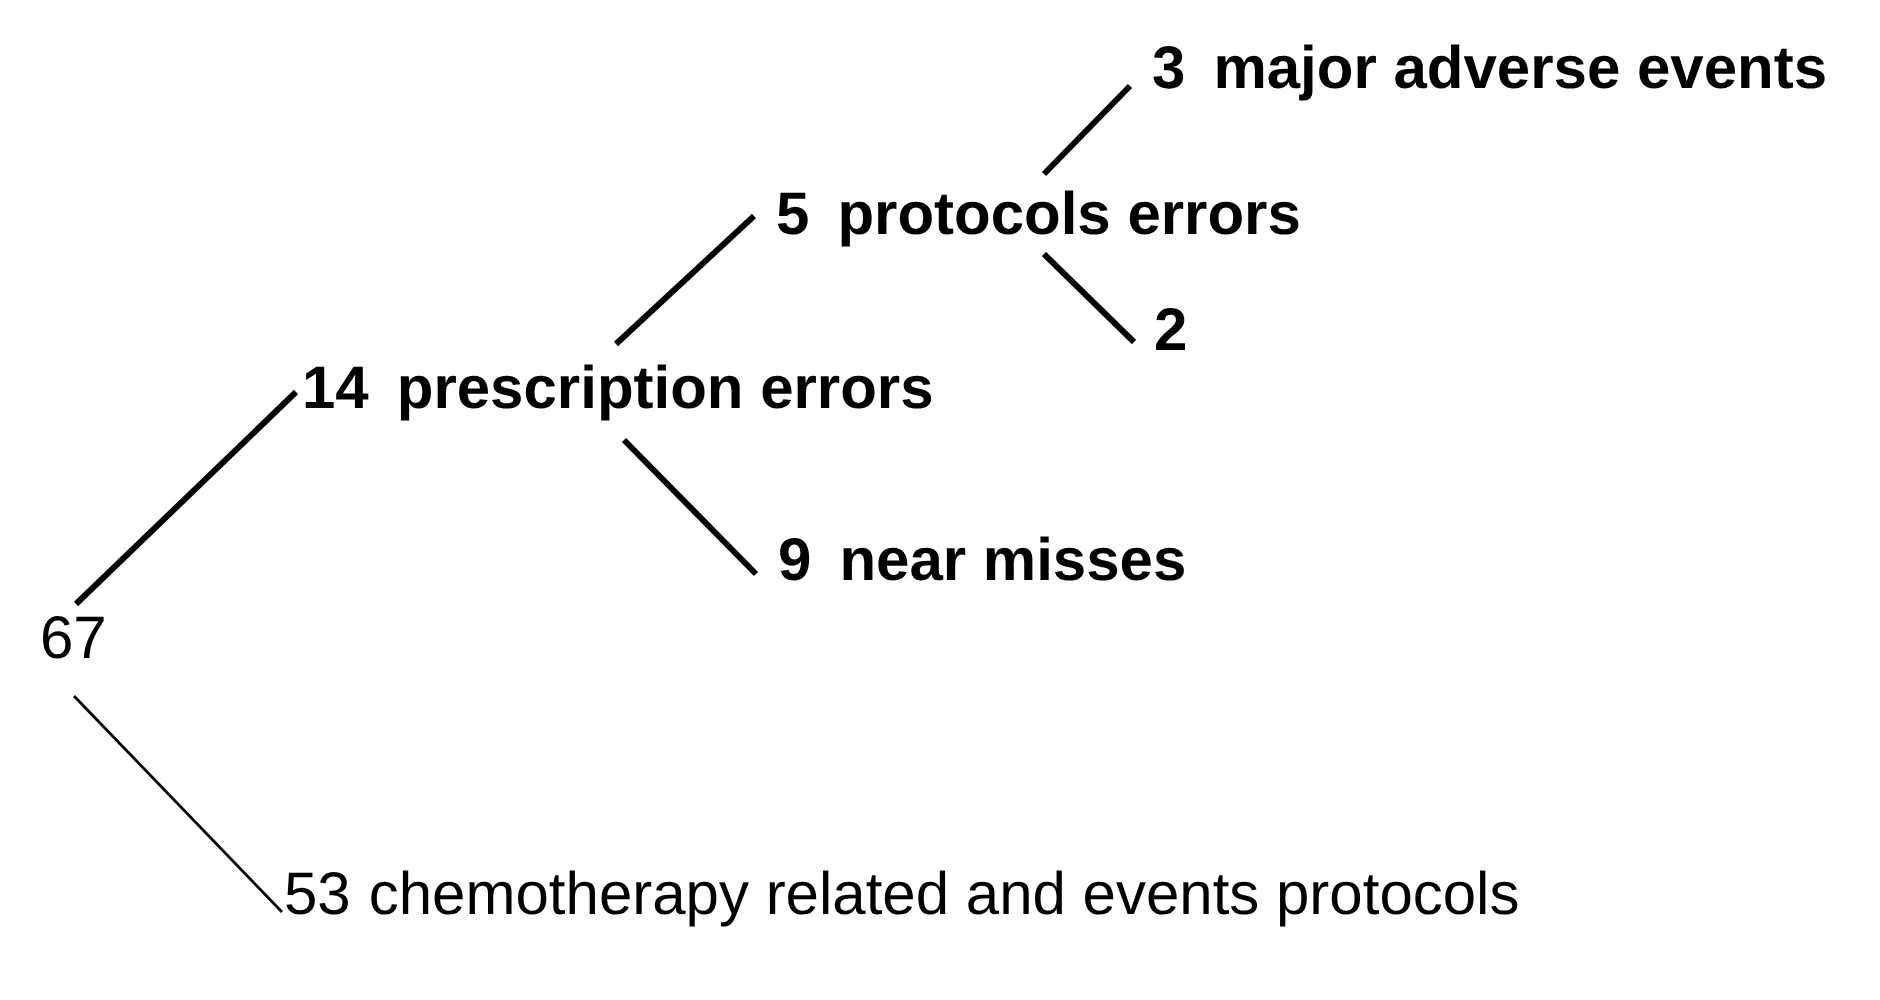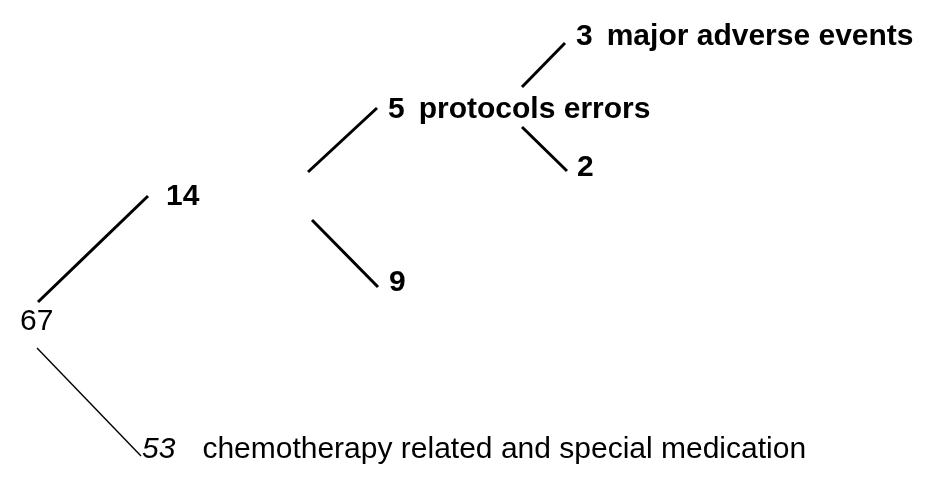--- a/index.html
+++ b/index.html
@@ -31,24 +31,24 @@
     display: flex;
     align-items: baseline;
     white-space: nowrap;
     font-size: 30px;
     line-height: 30px;
     color: #000000;
   }
   .node.bold { font-weight: bold; }
   .node .value { margin-right: 14px; }
   .n-total .value { margin-right: 16px; }
-  .n-chemo .value { margin-right: 27px; font-style: italic; }
+  .n-chemo .value { margin-right: 9px; }
 
   .n-total { left: 20px;  top: 305px; }
-  .n-presc { left: 166px; top: 180px; text-align: right; }
+  .n-presc { left: 151px; top: 180px; text-align: right; }
   .n-med   { left: 388px; top: 93px;  }
   .n-major { left: 576px; top: 20px;  }
   .n-noadv { left: 577px; top: 151px; }
   .n-near  { left: 389px; top: 266px; }
   .n-chemo { left: 142px; top: 433px; }
 </style>
 </head>
 <body>
 
 <div class="canvas">
@@ -62,38 +62,40 @@
     <line x1="37" y1="348" x2="141" y2="456" stroke-width="1.4"></line>
   </svg>
 
   <div class="node n-total">
     <span class="value">67</span>
     <span class="label"></span>
   </div>
 
   <div class="node n-presc bold">
     <span class="value">14</span>
+    <span class="label">prescription errors</span>
   </div>
 
   <div class="node n-med bold">
     <span class="value">5</span>
     <span class="label">protocols errors</span>
   </div>
 
   <div class="node n-major bold">
     <span class="value">3</span>
     <span class="label">major adverse events</span>
   </div>
 
   <div class="node n-noadv bold">
     <span class="value">2</span>
   </div>
 
   <div class="node n-near bold">
     <span class="value">9</span>
+    <span class="label">near misses</span>
   </div>
 
   <div class="node n-chemo">
     <span class="value">53</span>
-    <span class="label">chemotherapy related and special medication</span>
+    <span class="label">chemotherapy related and events protocols</span>
   </div>
 
 </div>
 
 </body></html>

